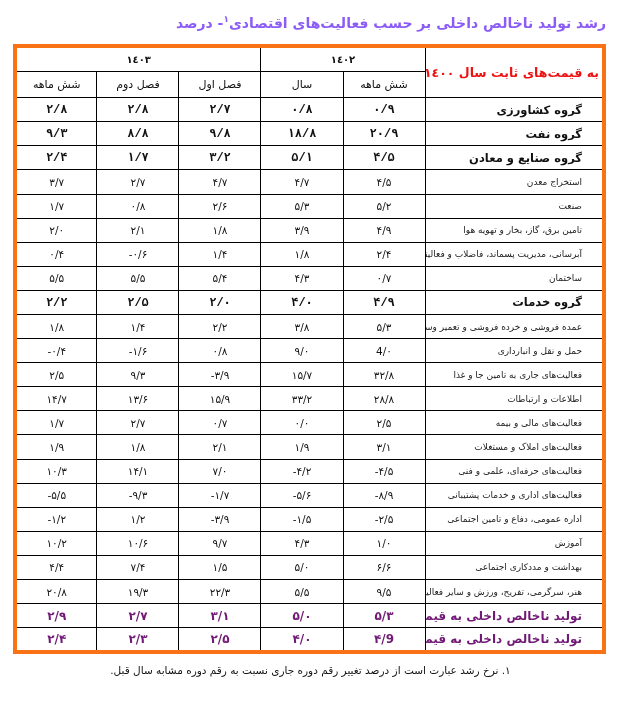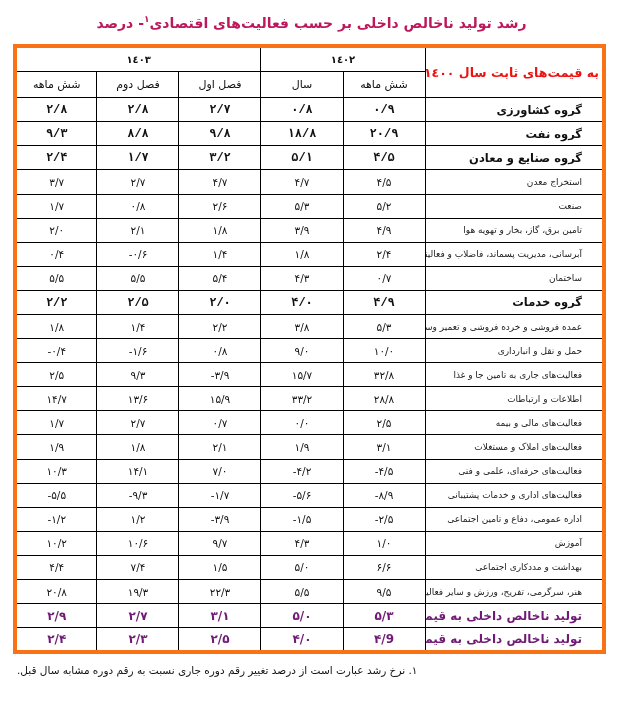--- a/index.html
+++ b/index.html
@@ -4,25 +4,25 @@
 <style>
   html,body{margin:0;padding:0;background:#ffffff;}
   body{
     width:623px;height:715px;
     font-family:"DejaVu Sans", sans-serif;
     direction:rtl;
     color:#111111;
   }
   .page{padding:6px 17px 0 17px;}
   .title{
-    text-align:center;
+    text-align:right;
     font-size:14px;
     font-weight:bold;
     margin:8px 0 13px 0;
-    color:#be185d;
+    color:#8b5cf6;
   }
   .title sup{font-size:9px;}
   table{
     border-collapse:collapse;
     table-layout:fixed;
     width:589px;
     margin:0 auto;
     border:4px solid #f97316;
   }
   th,td{
@@ -47,21 +47,21 @@
   .row-group td{font-weight:bold;}
   .row-group td.label{font-size:11.5px;}
   .row-group td.num{font-size:12px;font-family:Liberation Mono, monospace;}
   .row-sub td.label{font-size:9px;font-weight:normal;color:#1c1c1c;}
   .row-sub td.num{font-size:10.5px;font-weight:normal;}
   .row-total td{color:#701a75;font-weight:bold;}
   .row-total td.label{font-size:12px;}
   .row-total td.num{font-size:12px;}
   .footnote{
     font-size:10.5px;
-    text-align:left;
+    text-align:center;
     margin:10px 2px 0 0;
     color:#111111;
   }
 </style>
 </head>
 <body>
 
 <div class="page">
 
   <h1 class="title"><span>رشد تولید ناخالص داخلی بر حسب فعالیت‌های اقتصادی</span><sup>۱</sup><span>- درصد</span></h1>
@@ -165,21 +165,21 @@
         <tr class="row-sub">
     <td class="label">عمده فروشی و خرده فروشی و تعمیر وسایل نقلیه موتوری</td>
     <td class="num">۵/۳</td>
     <td class="num">۳/۸</td>
     <td class="num">۲/۲</td>
     <td class="num">۱/۴</td>
     <td class="num">۱/۸</td>
   </tr>
         <tr class="row-sub">
     <td class="label">حمل و نقل و انبارداری</td>
-    <td class="num">۱۰/۰</td>
+    <td class="num">4/۰</td>
     <td class="num">۹/۰</td>
     <td class="num">۰/۸</td>
     <td class="num">-۱/۶</td>
     <td class="num">-۰/۴</td>
   </tr>
         <tr class="row-sub">
     <td class="label">فعالیت‌های جاری به تامین جا و غذا</td>
     <td class="num">۳۲/۸</td>
     <td class="num">۱۵/۷</td>
     <td class="num">-۳/۹</td>

